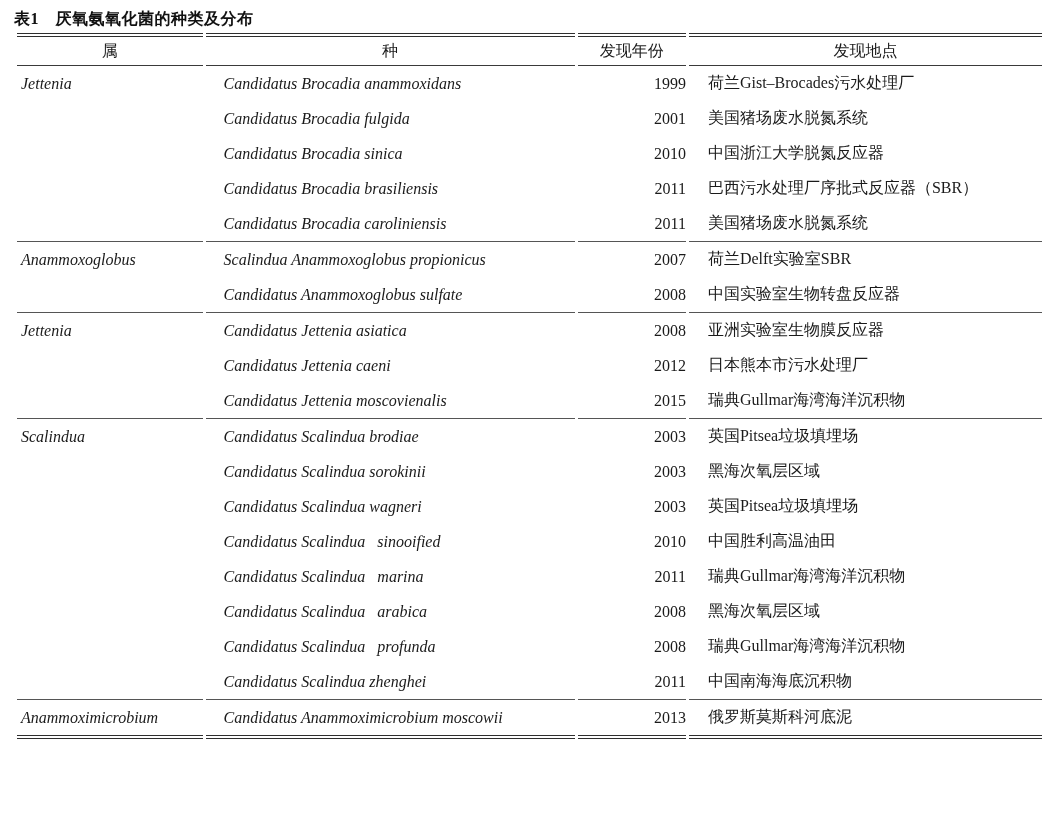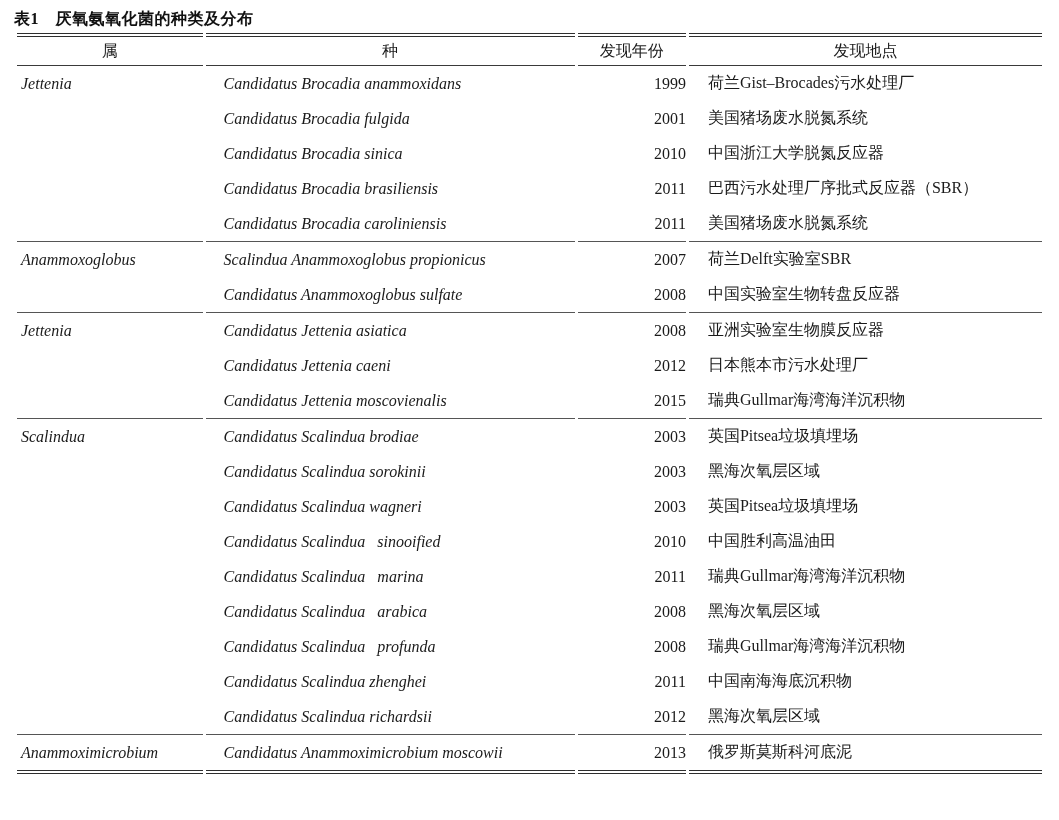--- a/index.html
+++ b/index.html
@@ -203,26 +203,20 @@
           <td class="species">Candidatus Scalindua   profunda</td>
           <td class="year">2008</td>
           <td class="location">瑞典Gullmar海湾海洋沉积物</td>
         </tr>
         <tr>
           <td class="genus"></td>
           <td class="species">Candidatus Scalindua zhenghei</td>
           <td class="year">2011</td>
           <td class="location">中国南海海底沉积物</td>
         </tr>
-        <tr>
-          <td class="genus"></td>
-          <td class="species">Candidatus Scalindua richardsii</td>
-          <td class="year">2012</td>
-          <td class="location">黑海次氧层区域</td>
-        </tr>
         <tr class="group-start">
           <td class="genus">Anammoximicrobium</td>
           <td class="species">Candidatus Anammoximicrobium moscowii</td>
           <td class="year">2013</td>
           <td class="location">俄罗斯莫斯科河底泥</td>
         </tr>
       </tbody>
   </table>
 
 </div>

